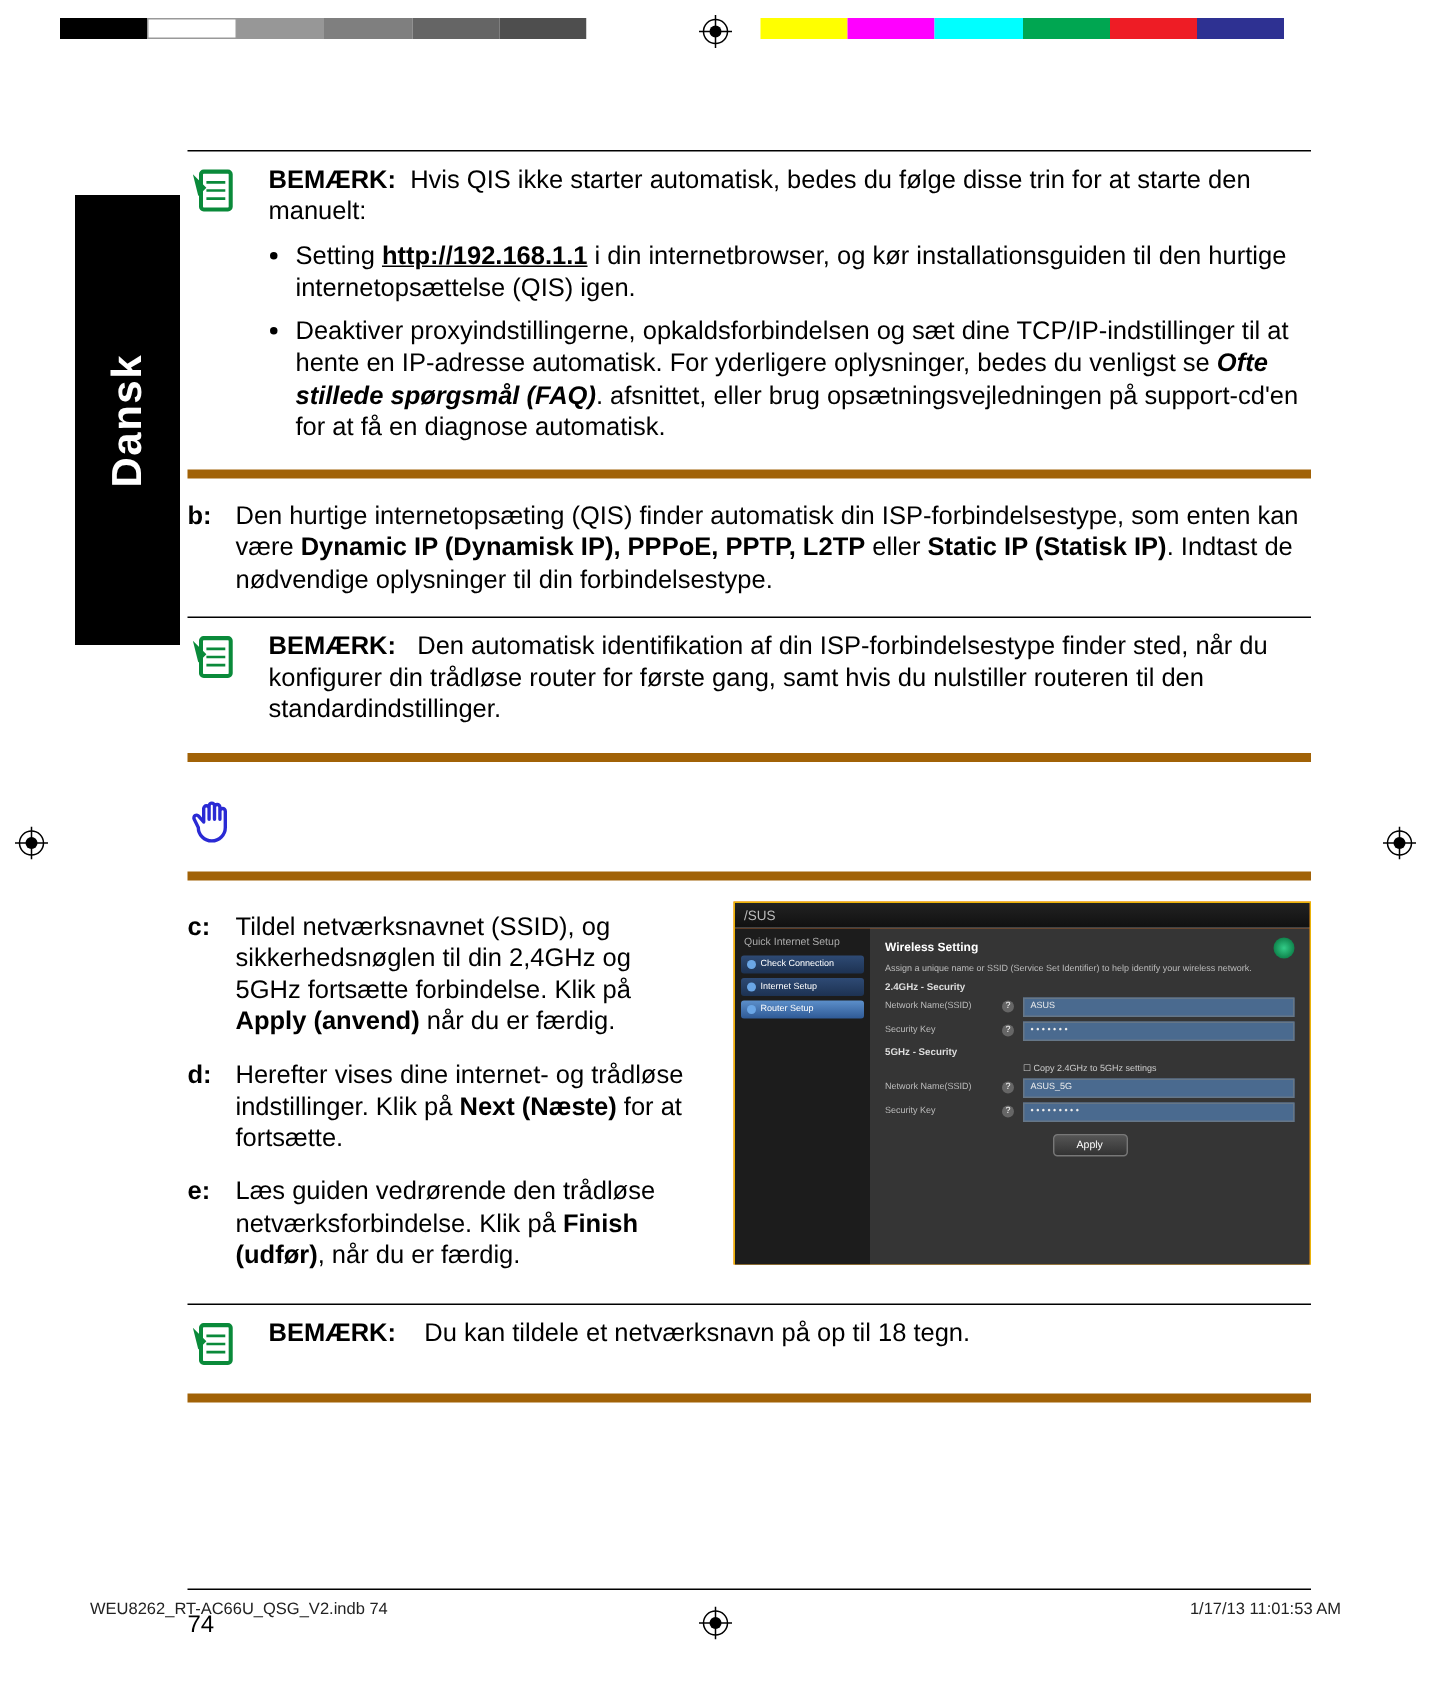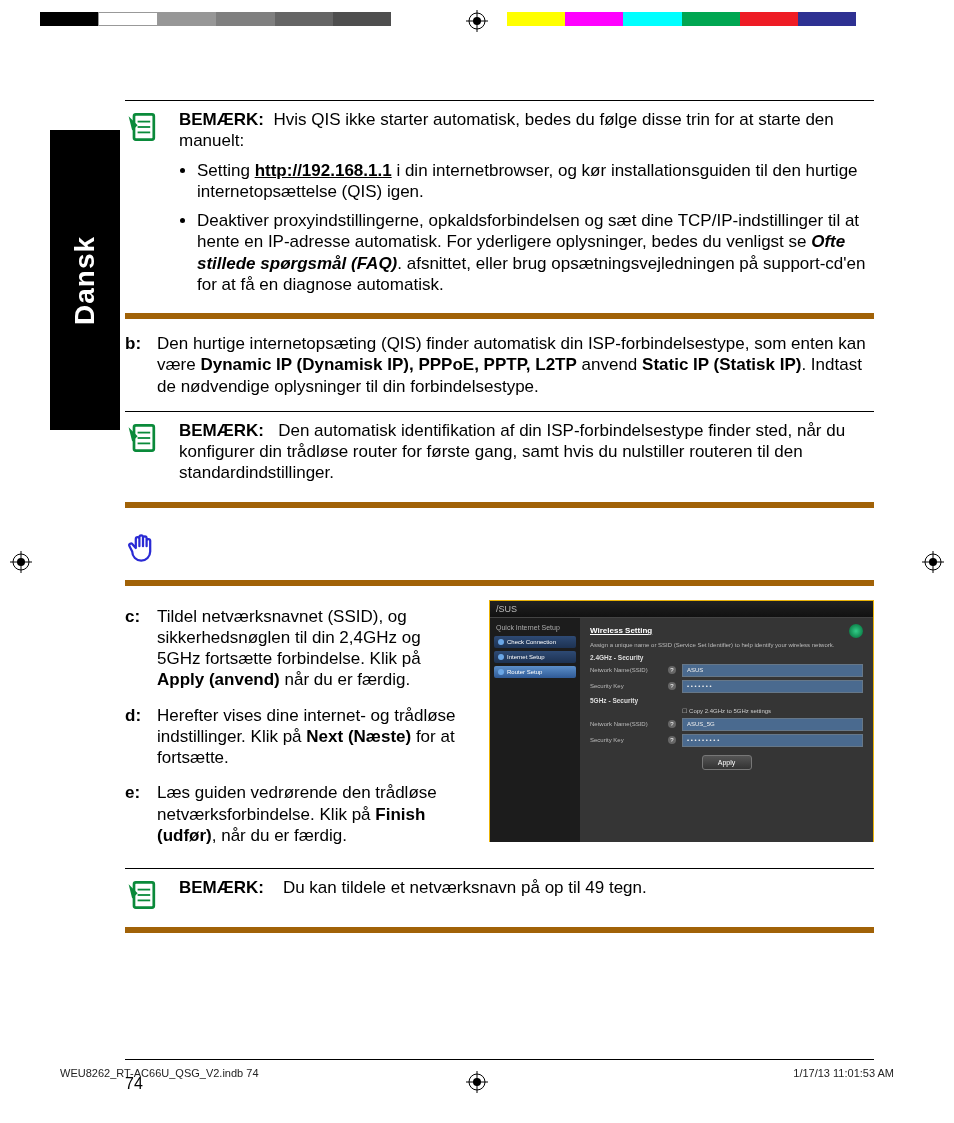--- a/index.html
+++ b/index.html
@@ -99,21 +99,21 @@
     position: relative;
   }
   .router-topbar { height: 16px; background: linear-gradient(#222,#111); border-bottom: 1px solid #444; padding-left: 6px; color:#bbb; font-size:9px; line-height:16px; }
   .router-main { display: flex; height: calc(100% - 16px); }
   .router-side { width: 82px; background: #1c1c1c; padding: 4px 4px; display:flex; flex-direction:column; gap:3px; }
   .side-head { font-size:7px; color:#aaa; padding:2px 2px; }
   .side-item { background: linear-gradient(#2e4a74,#1d3252); border-radius: 2px; padding: 3px 4px; color:#fff; font-size:6px; display:flex; align-items:center; gap:3px; }
   .side-item.active { background: linear-gradient(#5c8fca,#2f5a96); }
   .side-dot { width:6px; height:6px; border-radius:50%; background:#6aa6e6; flex:0 0 6px; }
   .router-panel { flex:1; padding: 6px 10px; background:#353535; }
-  .panel-title { color:#fff; font-size:8px; font-weight:bold; margin-bottom:4px; display:flex; justify-content:space-between; align-items:center;text-decoration:underline; }
+  .panel-title { color:#fff; font-size:8px; font-weight:bold; margin-bottom:4px; display:flex; justify-content:space-between; align-items:center; }
   .panel-sub { color:#bbb; font-size:6px; margin-bottom:6px; }
   .panel-section { font-size:6.5px; color:#ddd; font-weight:bold; margin:4px 0 2px 0; }
   .panel-row { display:flex; align-items:center; gap:6px; margin:3px 0; }
   .panel-row .lbl { width:72px; font-size:6px; color:#bbb; }
   .panel-row .q { width:8px;height:8px;border-radius:50%;background:#666;color:#fff;font-size:6px;text-align:center;line-height:8px; }
   .panel-row .inp { flex:1; height:11px; background:#4a6a8f; border:1px solid #678; font-size:6px; padding:0 4px; line-height:11px; color:#eee; }
   .chk { font-size:6px; color:#ccc; }
   .apply-btn { margin: 8px auto 0 auto; width: 48px; text-align:center; background: linear-gradient(#555,#333); border:1px solid #777; border-radius:3px; font-size:7px; padding:3px 0; color:#fff; }
   .corner-circle { width:14px;height:14px;border-radius:50%;background:radial-gradient(#3c8,#063); }
 
@@ -218,21 +218,21 @@
           <li>
             <span>Deaktiver proxyindstillingerne, opkaldsforbindelsen og sæt dine TCP/IP-indstillinger til at hente en IP-adresse automatisk. For yderligere oplysninger, bedes du venligst se </span><b><i>Ofte stillede spørgsmål (FAQ)</i></b><span>. afsnittet, eller brug opsætningsvejledningen på support-cd'en for at få en diagnose automatisk.</span>
           </li>
         </ul>
       </div>
     </div>
 
     <div class="ol-block">
       <div class="ol-label">b:</div>
       <div class="ol-body">
-        <span>Den hurtige internetopsæting (QIS) finder automatisk din ISP-forbindelsestype, som enten kan være </span><b>Dynamic IP (Dynamisk IP), PPPoE, PPTP, L2TP</b><span> anvend </span><b>Static IP (Statisk IP)</b><span>. Indtast de nødvendige oplysninger til din forbindelsestype.</span>
+        <span>Den hurtige internetopsæting (QIS) finder automatisk din ISP-forbindelsestype, som enten kan være </span><b>Dynamic IP (Dynamisk IP), PPPoE, PPTP, L2TP</b><span> eller </span><b>Static IP (Statisk IP)</b><span>. Indtast de nødvendige oplysninger til din forbindelsestype.</span>
       </div>
     </div>
 
     <div class="note-block">
       <div class="note-icon">
         <svg viewBox="0 0 40 40" width="36" height="36">
           <rect x="10" y="6" width="22" height="28" rx="2" fill="none" stroke="#0a8a3a" stroke-width="3"></rect>
           <line x1="14" y1="14" x2="28" y2="14" stroke="#0a8a3a" stroke-width="2"></line>
           <line x1="14" y1="20" x2="28" y2="20" stroke="#0a8a3a" stroke-width="2"></line>
           <line x1="14" y1="26" x2="28" y2="26" stroke="#0a8a3a" stroke-width="2"></line>
@@ -337,21 +337,21 @@
       <div class="note-icon">
         <svg viewBox="0 0 40 40" width="36" height="36">
           <rect x="10" y="6" width="22" height="28" rx="2" fill="none" stroke="#0a8a3a" stroke-width="3"></rect>
           <line x1="14" y1="14" x2="28" y2="14" stroke="#0a8a3a" stroke-width="2"></line>
           <line x1="14" y1="20" x2="28" y2="20" stroke="#0a8a3a" stroke-width="2"></line>
           <line x1="14" y1="26" x2="28" y2="26" stroke="#0a8a3a" stroke-width="2"></line>
           <path d="M4 8 L14 18 L8 24 Z" fill="#0a8a3a"></path>
         </svg>
       </div>
       <div class="note-body">
-        <p><b>BEMÆRK:</b>&nbsp;&nbsp;&nbsp;&nbsp;<span>Du kan tildele et netværksnavn på op til 49 tegn.</span></p>
+        <p><b>BEMÆRK:</b>&nbsp;&nbsp;&nbsp;&nbsp;<span>Du kan tildele et netværksnavn på op til 18 tegn.</span></p>
       </div>
     </div>
 
   </div>
 
   <div class="footer">
     <span>74</span>
   </div>
 
   <div class="print-line">

